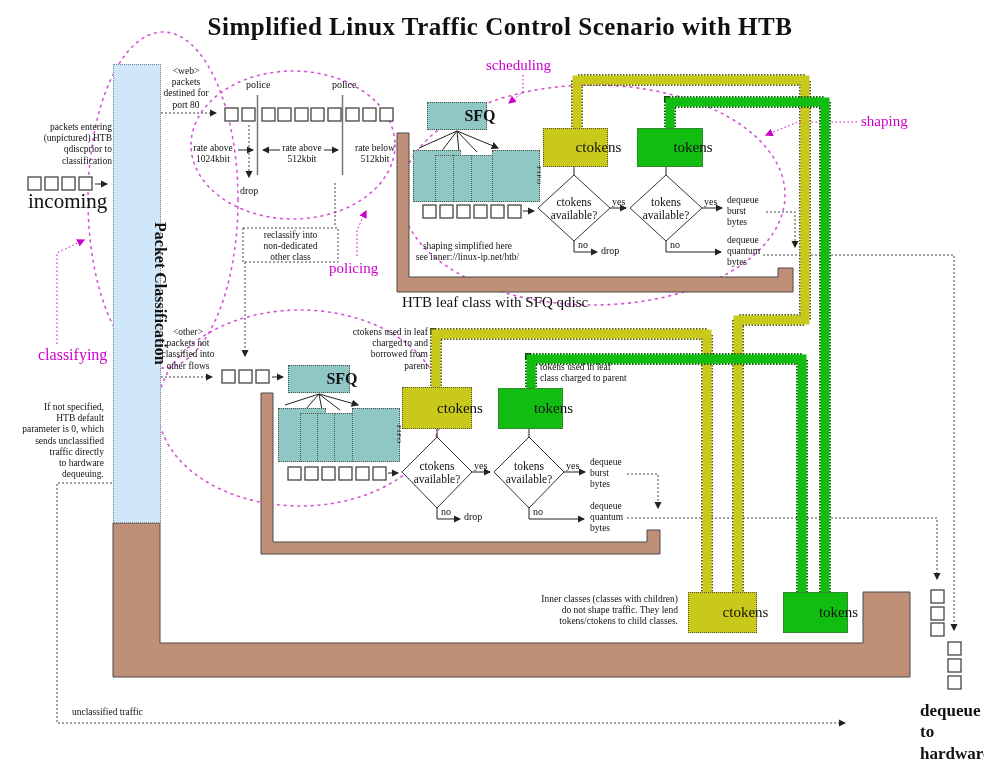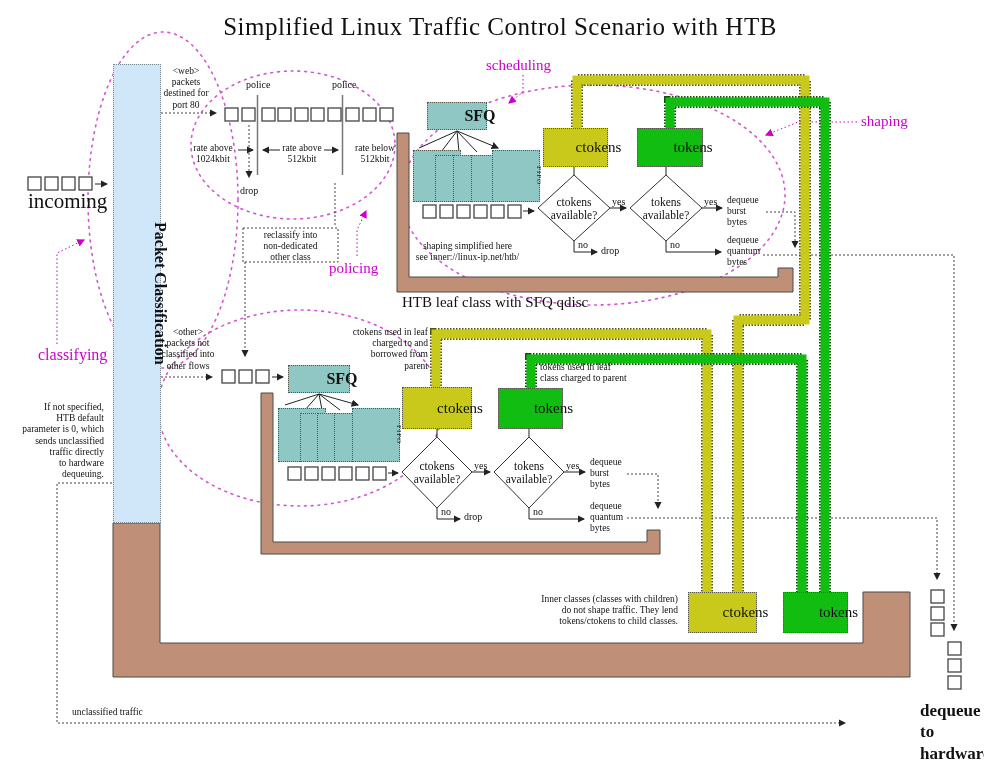--- a/index.html
+++ b/index.html
@@ -16,21 +16,21 @@
        display:flex;align-items:center;justify-content:center;padding-left:46px;}
   .teal{background:var(--teal);}
   .yel{background:var(--yellow);}
   .grn{background:var(--green);}
   .blue{background:var(--blue);border:1px dotted #7a8a94;}
   .boxlbl{font-size:15px;}
   .sfqlbl{font-size:16px;font-weight:bold;}
   .vert{writing-mode:vertical-rl;}
   .fifolbl{font-size:7px;letter-spacing:1px;color:#222;}
   .dia{font-size:11.5px;line-height:1.1;}
-  .title{font-size:25px;font-weight:normal;letter-spacing:.5px;}
+  .title{font-size:25px;font-weight:bold;letter-spacing:.5px;}
   .big{font-size:21px;}
   .cap{font-size:15px;}
   .capb{font-size:15px;font-weight:bold;}
   .hw{font-size:17px;font-weight:bold;line-height:1.25;}
   .maglbl{font-size:15px;}
 </style>
 </head>
 <body>
 
 <div id="stage">
@@ -233,20 +233,24 @@
 
 <div class="box yel" style="left:688px;top:592px;width:69px;height:41px;">
   <span class="boxlbl">ctokens</span>
 </div>
 <div class="box grn" style="left:783px;top:592px;width:65px;height:41px;">
   <span class="boxlbl">tokens</span>
 </div>
 
 <div class="lbl title ct" style="left:150px;top:12px;width:700px;">Simplified Linux  Traffic Control Scenario with HTB</div>
 
+<div class="lbl sm ra" style="left:20px;top:122px;width:92px;">packets entering
+(unpictured) HTB
+qdiscprior to
+classification</div>
 <div class="lbl big" style="left:28px;top:189px;">incoming</div>
 <div class="lbl mag" style="left:38px;top:346px;font-size:16px;">classifying</div>
 <div class="lbl sm ra" style="left:18px;top:402px;width:86px;">If not specified,
 HTB default
 parameter is 0, which
 sends unclassified
 traffic directly
 to hardware
 dequeuing.</div>
 <div class="lbl sm" style="left:72px;top:707px;">unclassified traffic</div>

